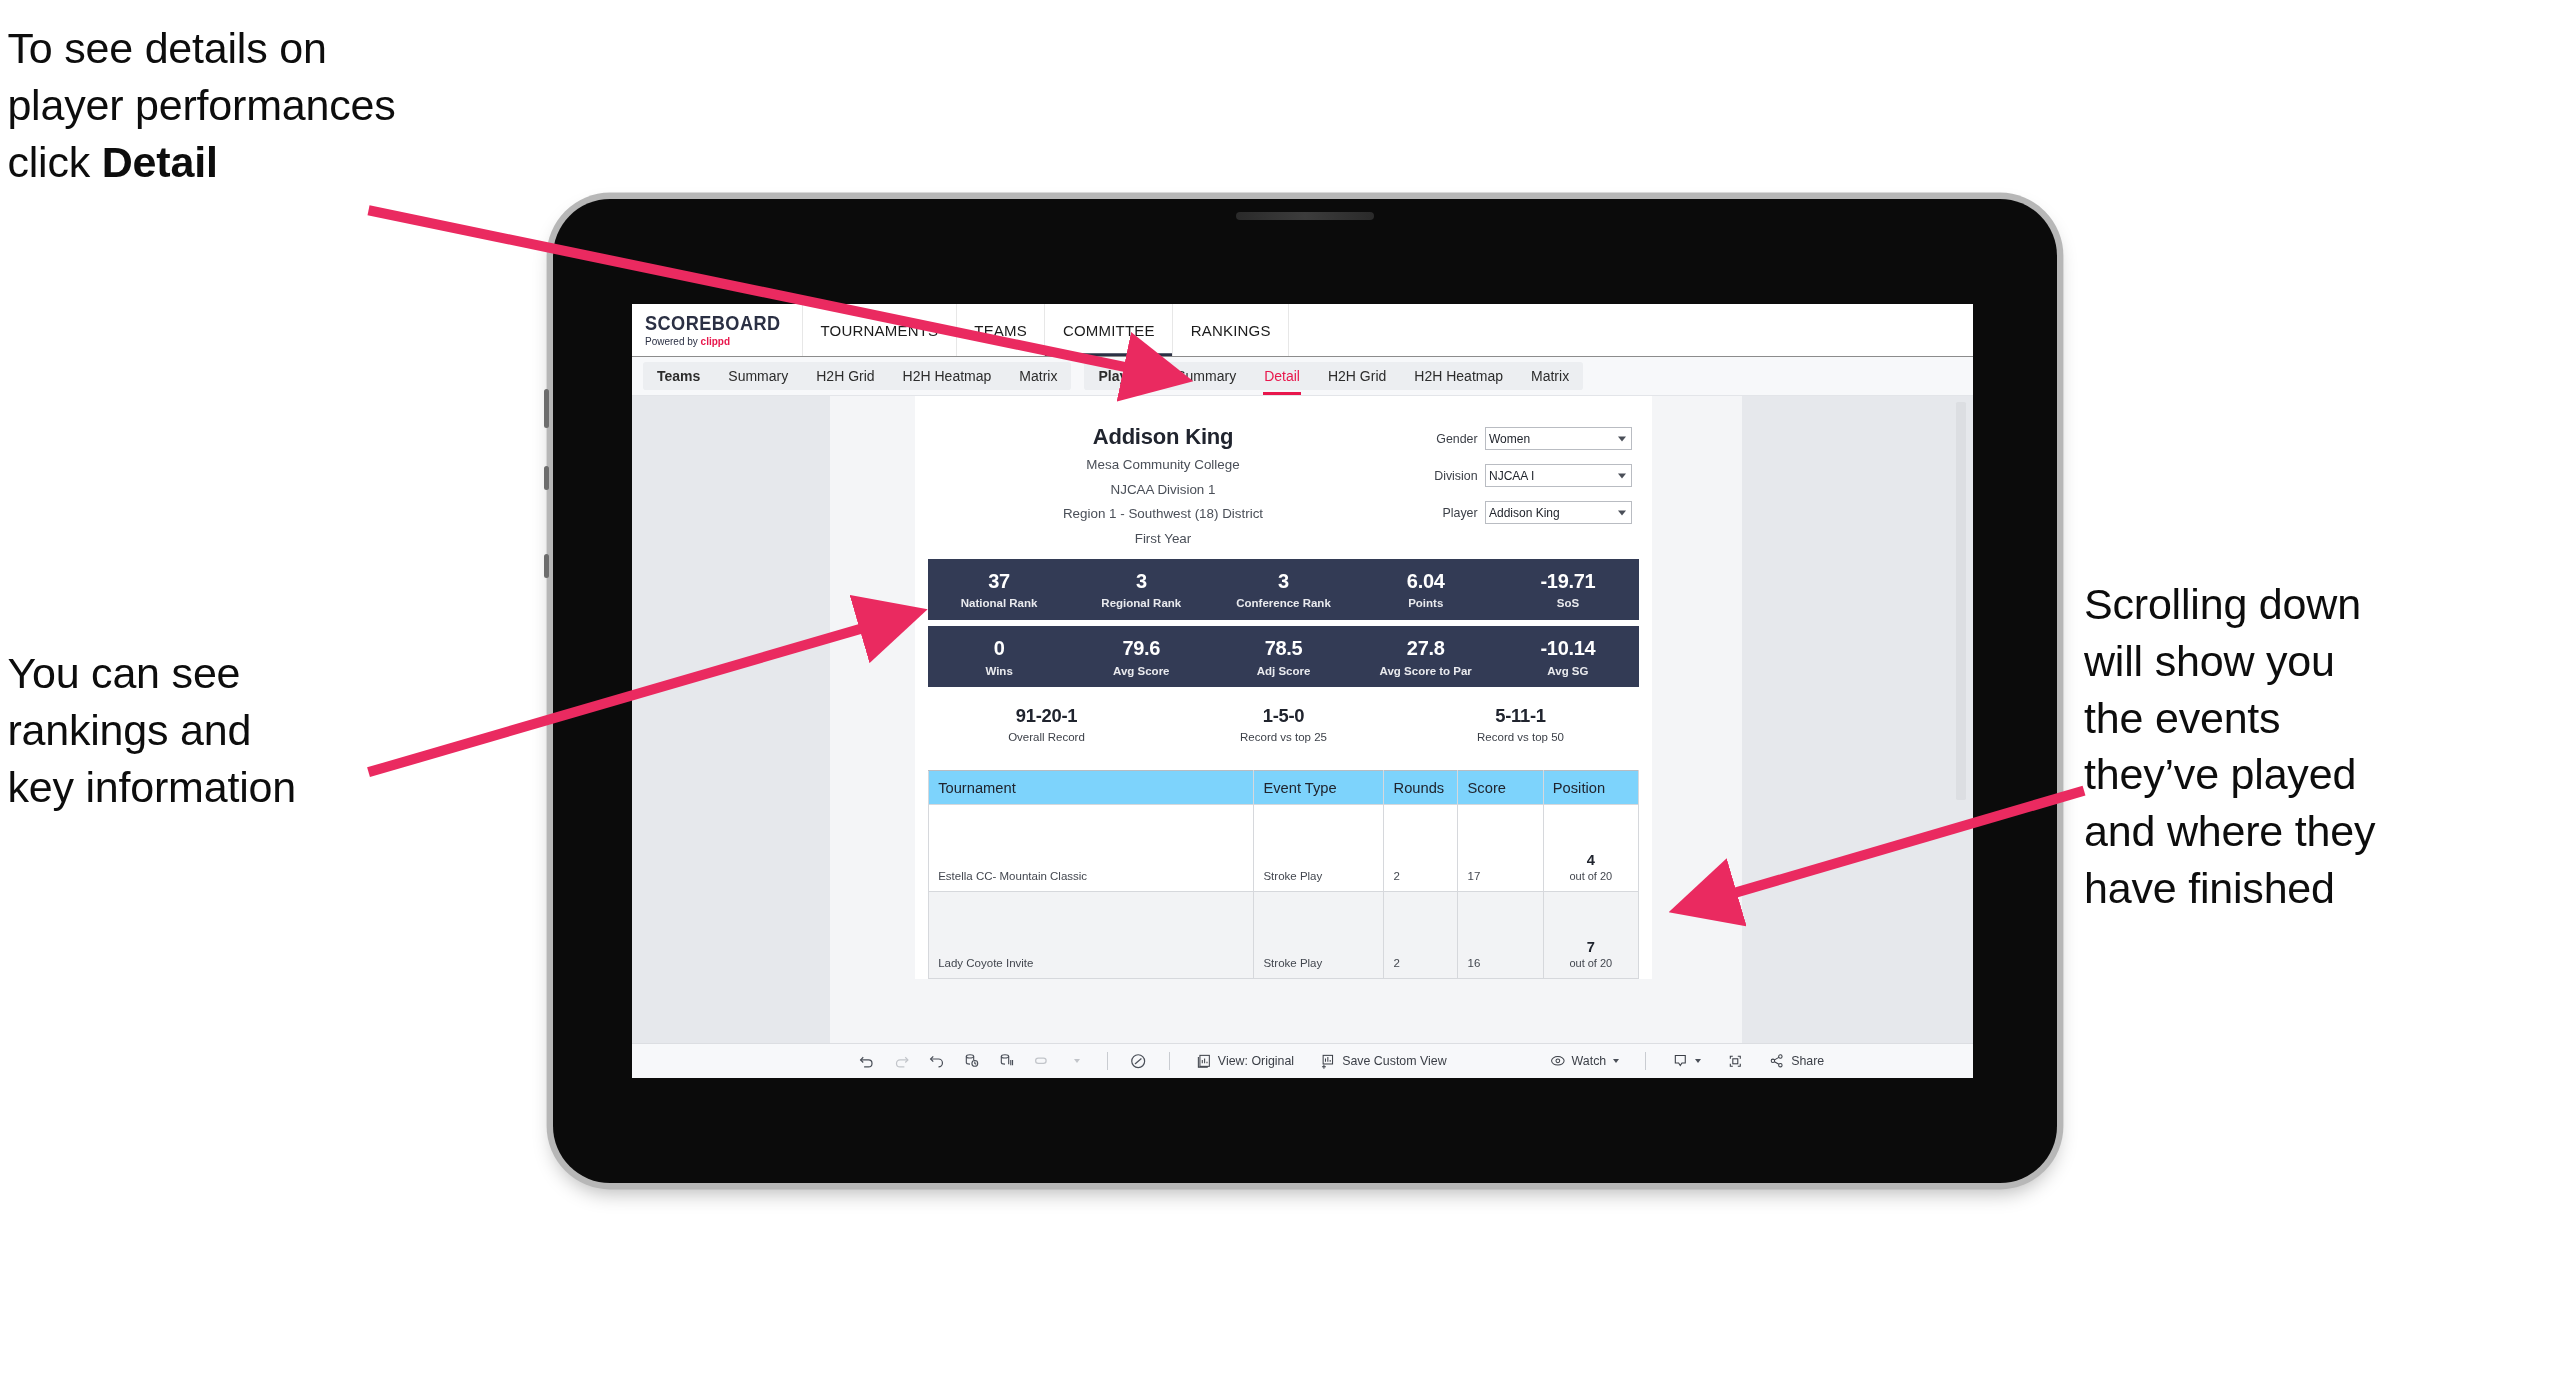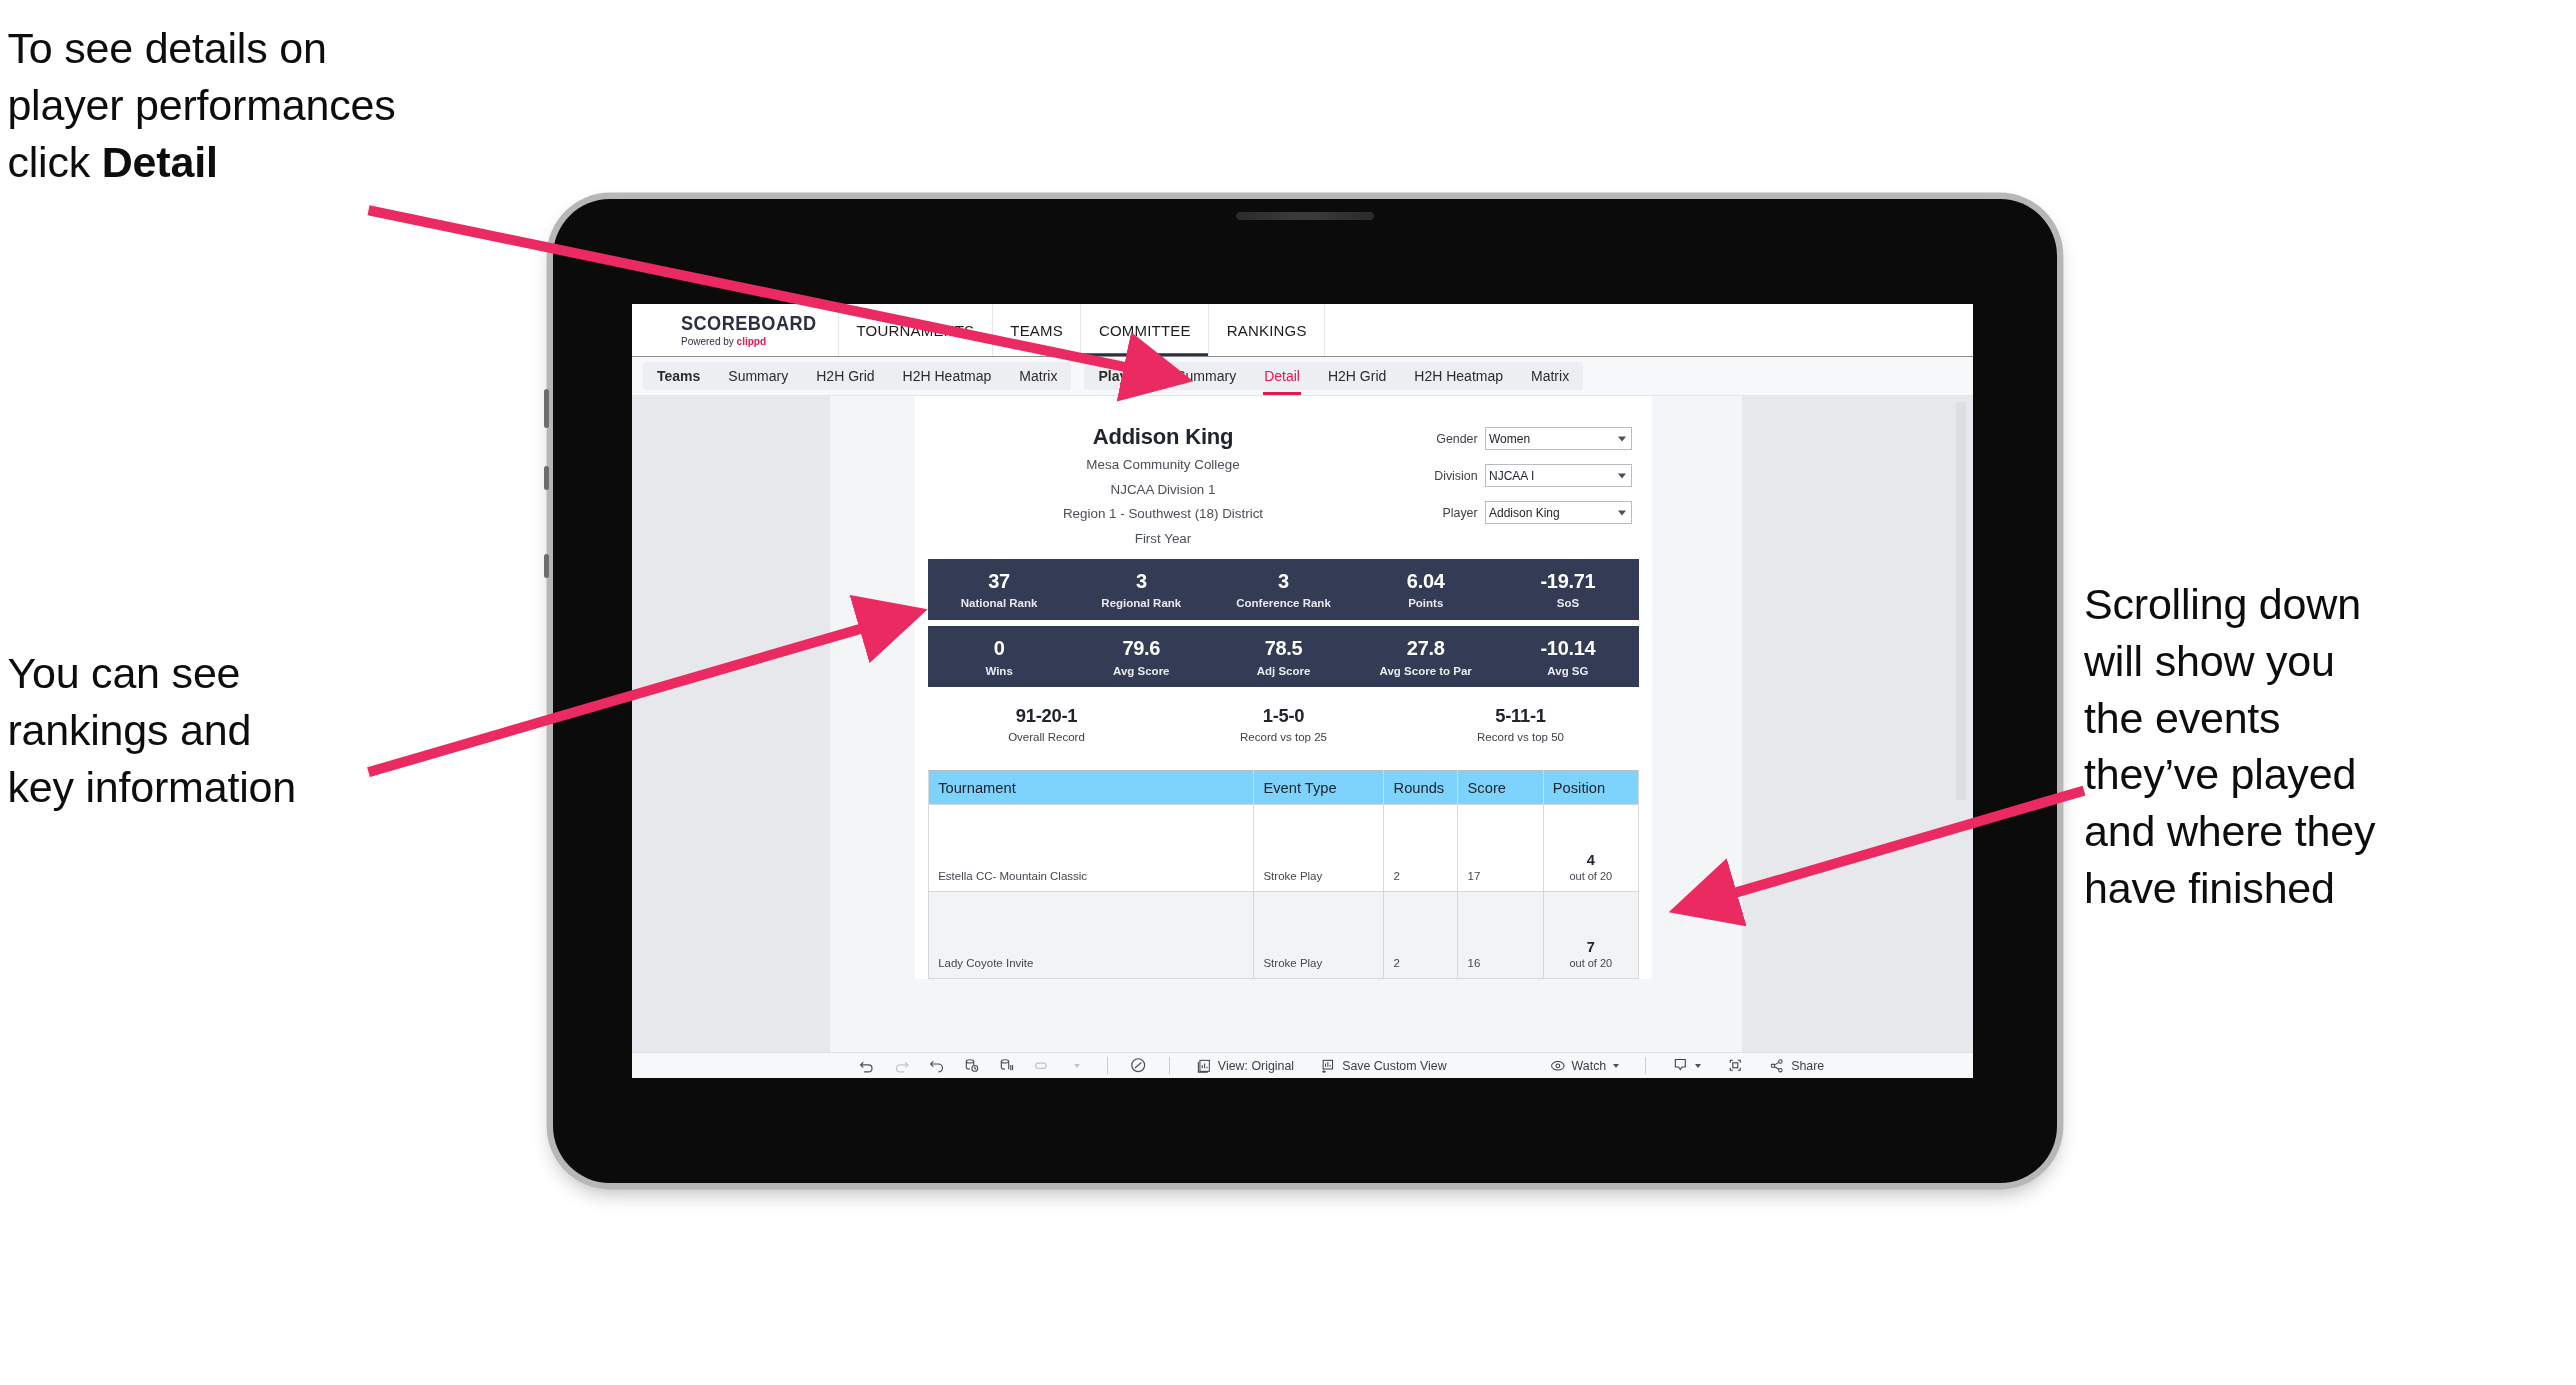--- a/index.html
+++ b/index.html
@@ -54,21 +54,20 @@
     width: 1341px; height: 774px;
     background:#ffffff; overflow:hidden;
   }
 
   
   .topnav {
     height: 53px; background:#ffffff;
     border-bottom: 1.8px solid #8c8c8c;
     display:flex; align-items:stretch;
     position:relative;
-    padding-left:36px;
   }
   .brand { width:171px; padding-left:13px; display:flex; flex-direction:column; justify-content:center;
            border-right:0.9px solid #e7e7e7; }
   .brand-top { font-size:19.3px; font-weight:700; letter-spacing:0.5px; color:#2b3044;
                font-family:"Liberation Sans", sans-serif; transform:scaleX(0.94); transform-origin:left; }
   .brand-sub { font-size:10px; color:#2b3044; margin-top:0.9px; }
   .brand-sub .cl { color:#e8174c; font-weight:700; }
   .topnav-item {
     display:flex; align-items:center; padding:0 17.5px;
     font-size:15px; color:#1c1c1c; letter-spacing:0.2px;
@@ -151,21 +150,21 @@
   .pos-n { font-size:14.7px; font-weight:700; color:#20242e; }
   .pos-s { font-size:11px; color:#43474f; margin-top:1.8px; }
 
   .vscroll {
     position:absolute; right:7.4px; top:5.5px; width:10px; height:398px;
     background:#dcdee2; border-radius:1.8px;
   }
 
   
   .tbar {
-    height:26px; background:#f7f8fa; border-top:0.9px solid #dcdee2;
+    height:35px; background:#f7f8fa; border-top:0.9px solid #dcdee2;
     display:flex; align-items:center; padding-left:217px; gap:0; font-size:12.4px; color:#3b3f47;
   }
   .tb-ico { width:35px; height:26px; display:flex; align-items:center; justify-content:center;
             color:#4a4f58; cursor:pointer; }
   .tb-ico.dim { color:#c2c5ca; }
   .tb-sep { width:0.9px; height:17.5px; background:#c9ccd1; margin:0 13px; }
   .tb-txt { display:flex; align-items:center; gap:6.4px; padding:0 13px; cursor:pointer; white-space:nowrap; }
   .tb-caret { width:0;height:0;border-left:3.7px solid transparent;border-right:3.7px solid transparent;border-top:4.6px solid #4a4f58; }
 </style>
 </head>

